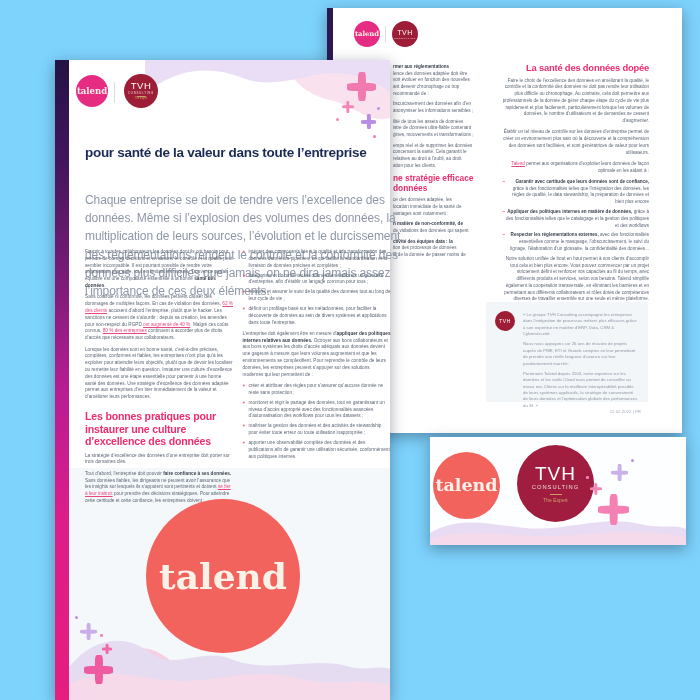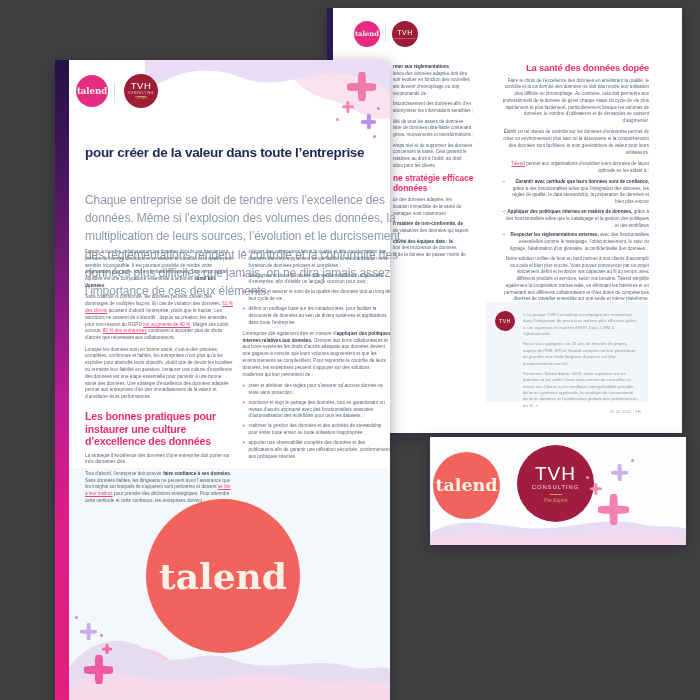--- a/index.html
+++ b/index.html
@@ -1,17 +1,17 @@
 <!DOCTYPE html>
 <html><head>
 <meta charset="utf-8">
 <style>
   html,body{margin:0;padding:0;}
   body{width:700px;height:700px;overflow:hidden;font-family:"Liberation Sans",sans-serif;}
-  #canvas{position:relative;width:700px;height:700px;background:#404040;overflow:hidden;}
+  #canvas{position:relative;width:700px;height:700px;background:#7dd3fc;overflow:hidden;}
   .abs{position:absolute;}
   .page{background:#ffffff;box-shadow:0 4px 14px rgba(22,22,44,.38);}
   .logo-circle{border-radius:50%;display:flex;flex-direction:column;align-items:center;justify-content:center;text-align:center;line-height:1;}
   .talend-wordmark{font-family:"DejaVu Serif",serif;font-weight:bold;color:#faf2e8;}
   .tvh-name{color:#ffffff;letter-spacing:.5px;font-weight:normal;}
   .tvh-sub{color:#e9d9dd;letter-spacing:.8px;}
   .tvh-rule{background:#c9a064;height:1px;}
   .tvh-tag{color:#c9a064;}
   .plus{position:absolute;}
   .plus::before,.plus::after{content:"";position:absolute;background:currentColor;border-radius:22%;}
@@ -210,21 +210,21 @@
     </div>
     <div id="fp-logo-divider" class="abs"></div>
     <div id="fp-tvh-logo" class="abs logo-circle">
       <span class="tvh-name">TVH</span>
       <span class="tvh-sub">CONSULTING</span>
       <span class="tvh-rule"></span>
       <span class="tvh-tag">The Expert</span>
     </div>
 
     <div id="fp-title" class="abs">
-      <div>pour créer de la valeur dans toute l’entreprise</div>
+      <div>pour santé de la valeur dans toute l’entreprise</div>
     </div>
     <div id="fp-intro" class="abs">Chaque entreprise se doit de tendre vers l’excellence des données. Même si l’explosion des volumes des données, la multiplication de leurs sources, l’évolution et le durcissement des réglementations rendent le contrôle et la conformité des données plus difficiles que jamais, on ne dira jamais assez l’importance de ces deux éléments.</div>
 
     <div id="fp-cols" class="abs">
       <div class="col">
         <p class="para"><span>Fournir à tous les collaborateurs les données dont ils ont besoin pour prendre de bonnes décisions et en assurer le contrôle et la qualité peut sembler incompatible. Il est pourtant possible de rendre votre organisation plus agile, tout en limitant les risques. Trouver ce parfait équilibre est une composante essentielle à la bonne </span><span class="bd">santé des données</span><span>.</span></p>
         <p class="para"><span>Sans contrôle ni conformité, les données peuvent causer des dommages de multiples façons. En cas de violation des données, </span><span class="lk">62 % des clients</span><span> accusent d’abord l’entreprise, plutôt que le hacker. Les sanctions ne cessent de s’alourdir : depuis sa création, les amendes pour non-respect du RGPD </span><span class="lk">ont augmenté de 40 %</span><span>. Malgré ces coûts connus, </span><span class="lk">80 % des entreprises</span><span> continuent à accorder plus de droits d’accès que nécessaire aux collaborateurs.</span></p>
         <p class="para"><span>Lorsque les données sont en bonne santé, c’est-à-dire précises, complètes, conformes et fiables, les entreprises n’ont plus qu’à les exploiter pour atteindre leurs objectifs, plutôt que de devoir les localiser ou remettre leur fiabilité en question. Instaurer une culture d’excellence des données est une étape essentielle pour parvenir à une bonne santé des données. Une stratégie d’excellence des données adaptée permet aux entreprises d’en tirer immédiatement de la valeur et d’améliorer leurs performances.</span></p>
         <div class="h2-pink">Les bonnes pratiques pour instaurer une culture d’excellence des données</div>
         <p class="para"><span>La stratégie d’excellence des données d’une entreprise doit porter sur trois domaines clés.</span></p>

